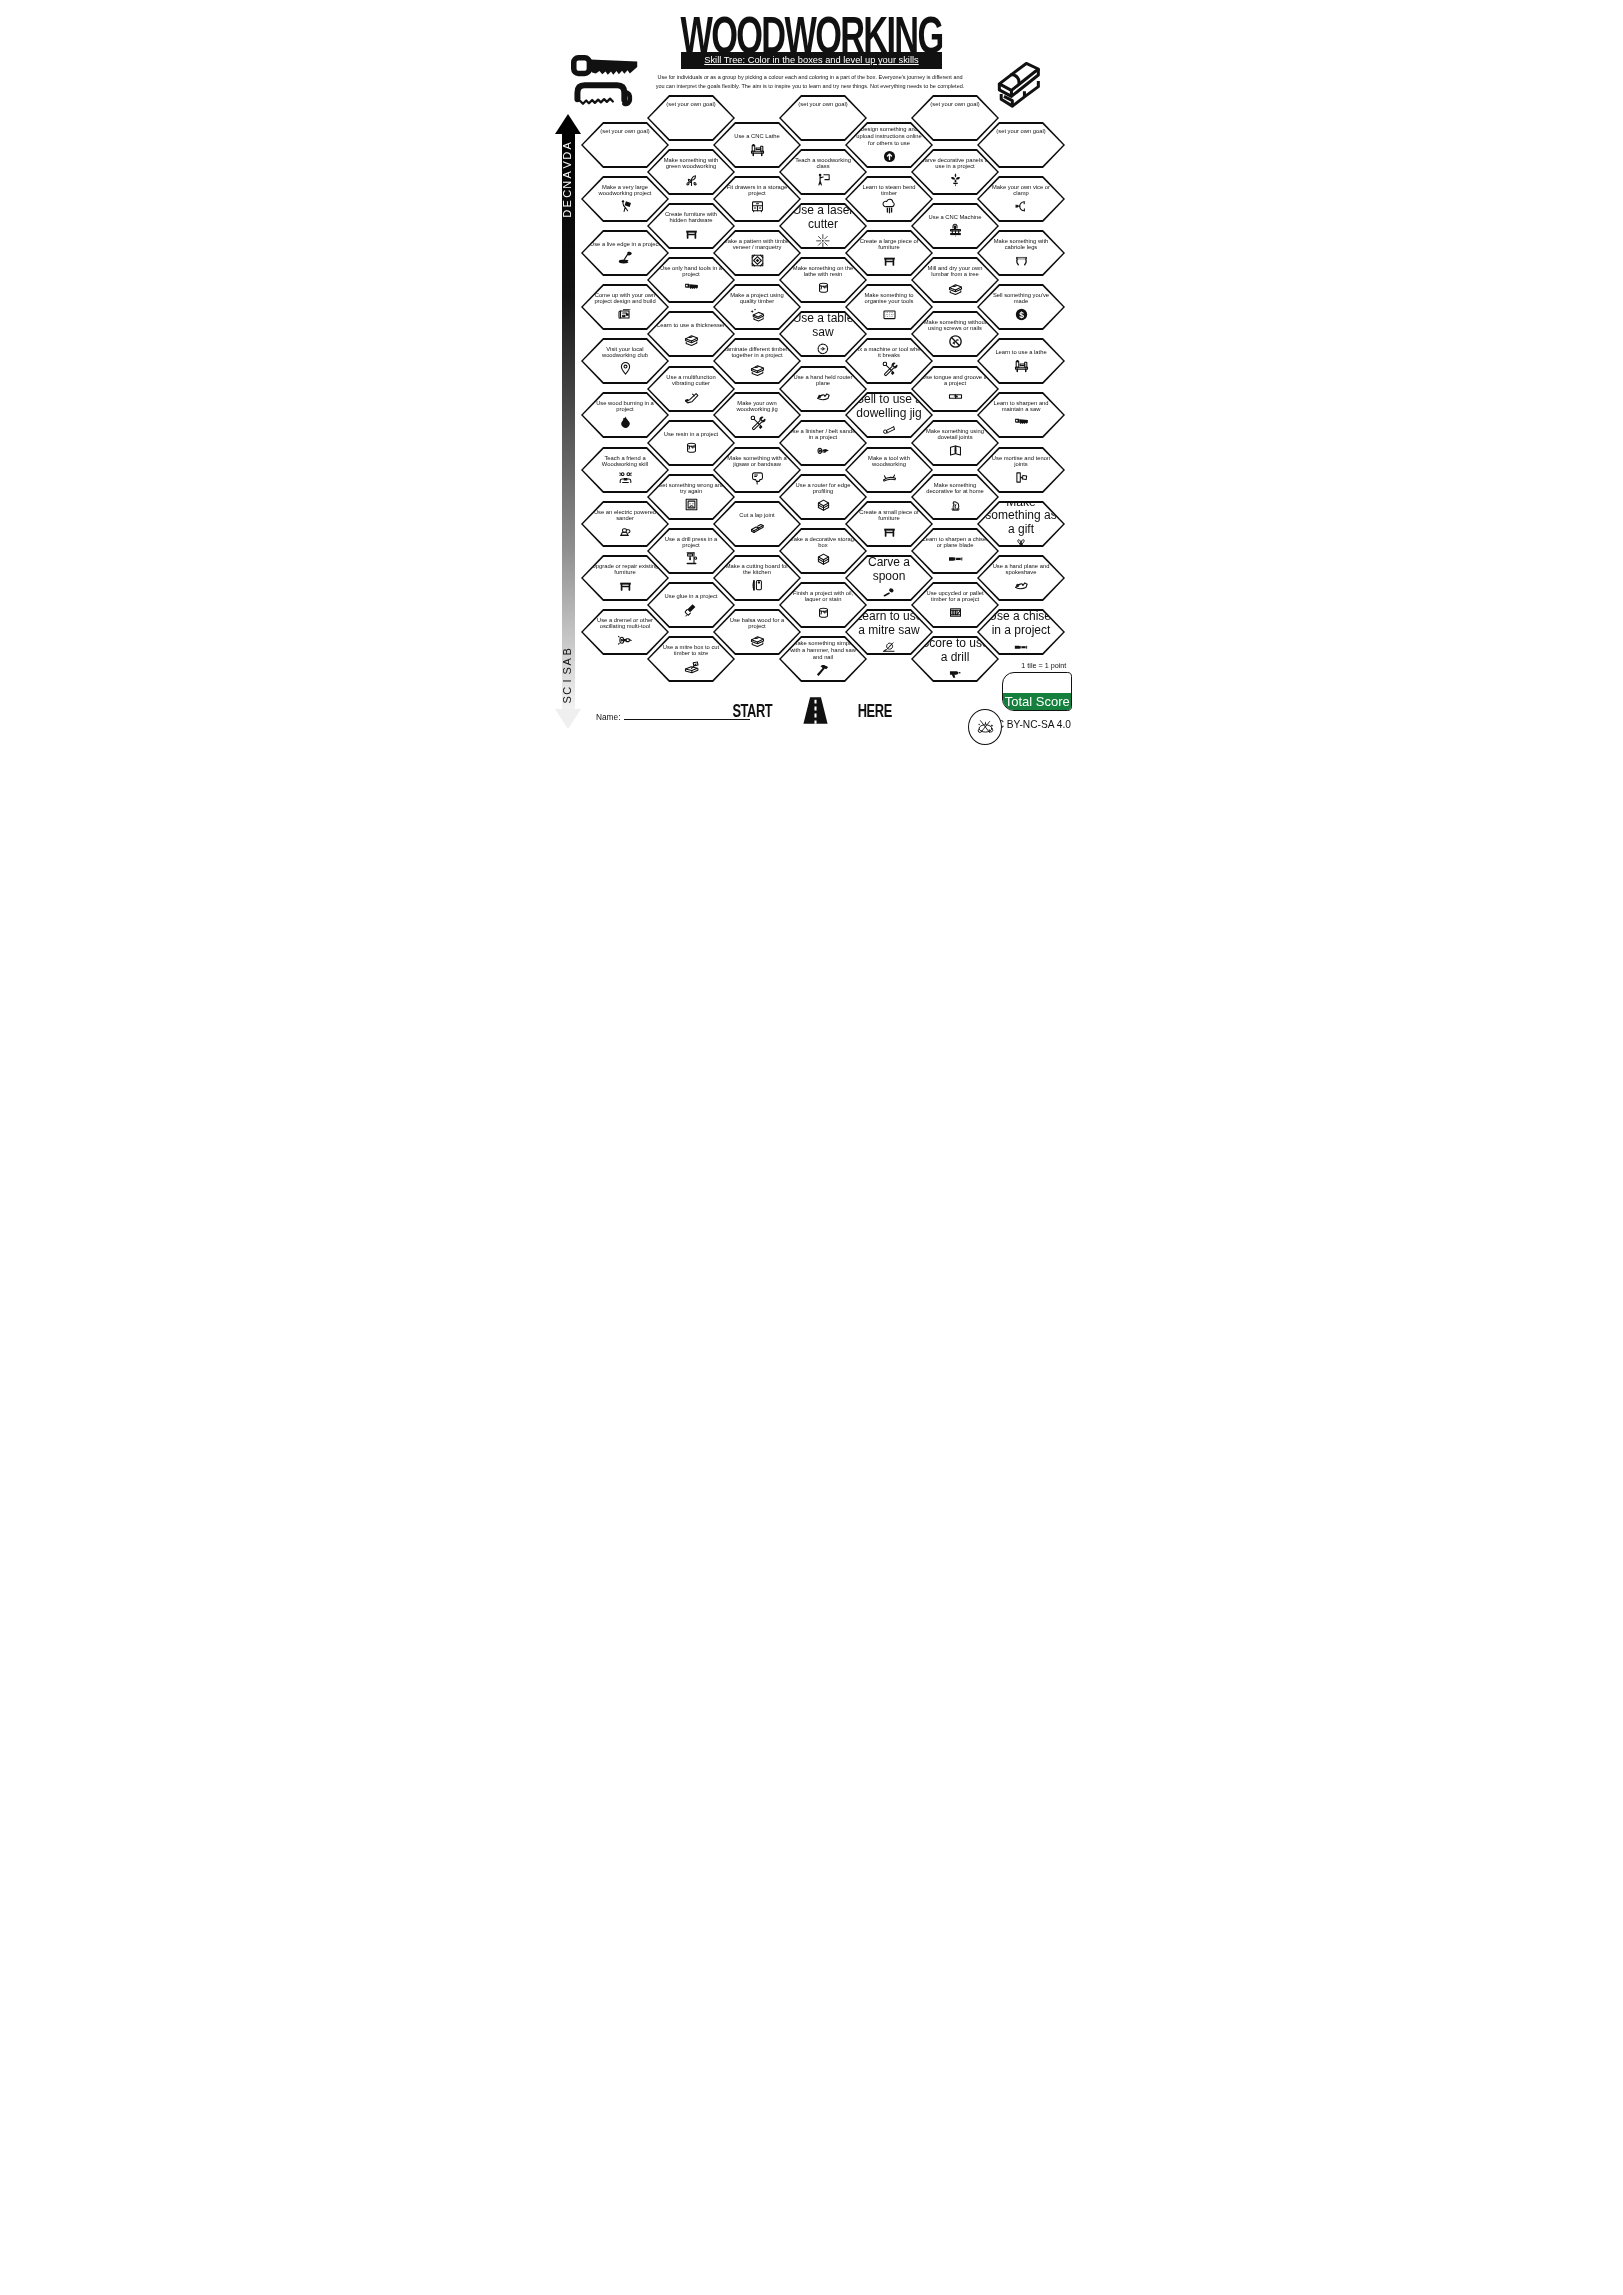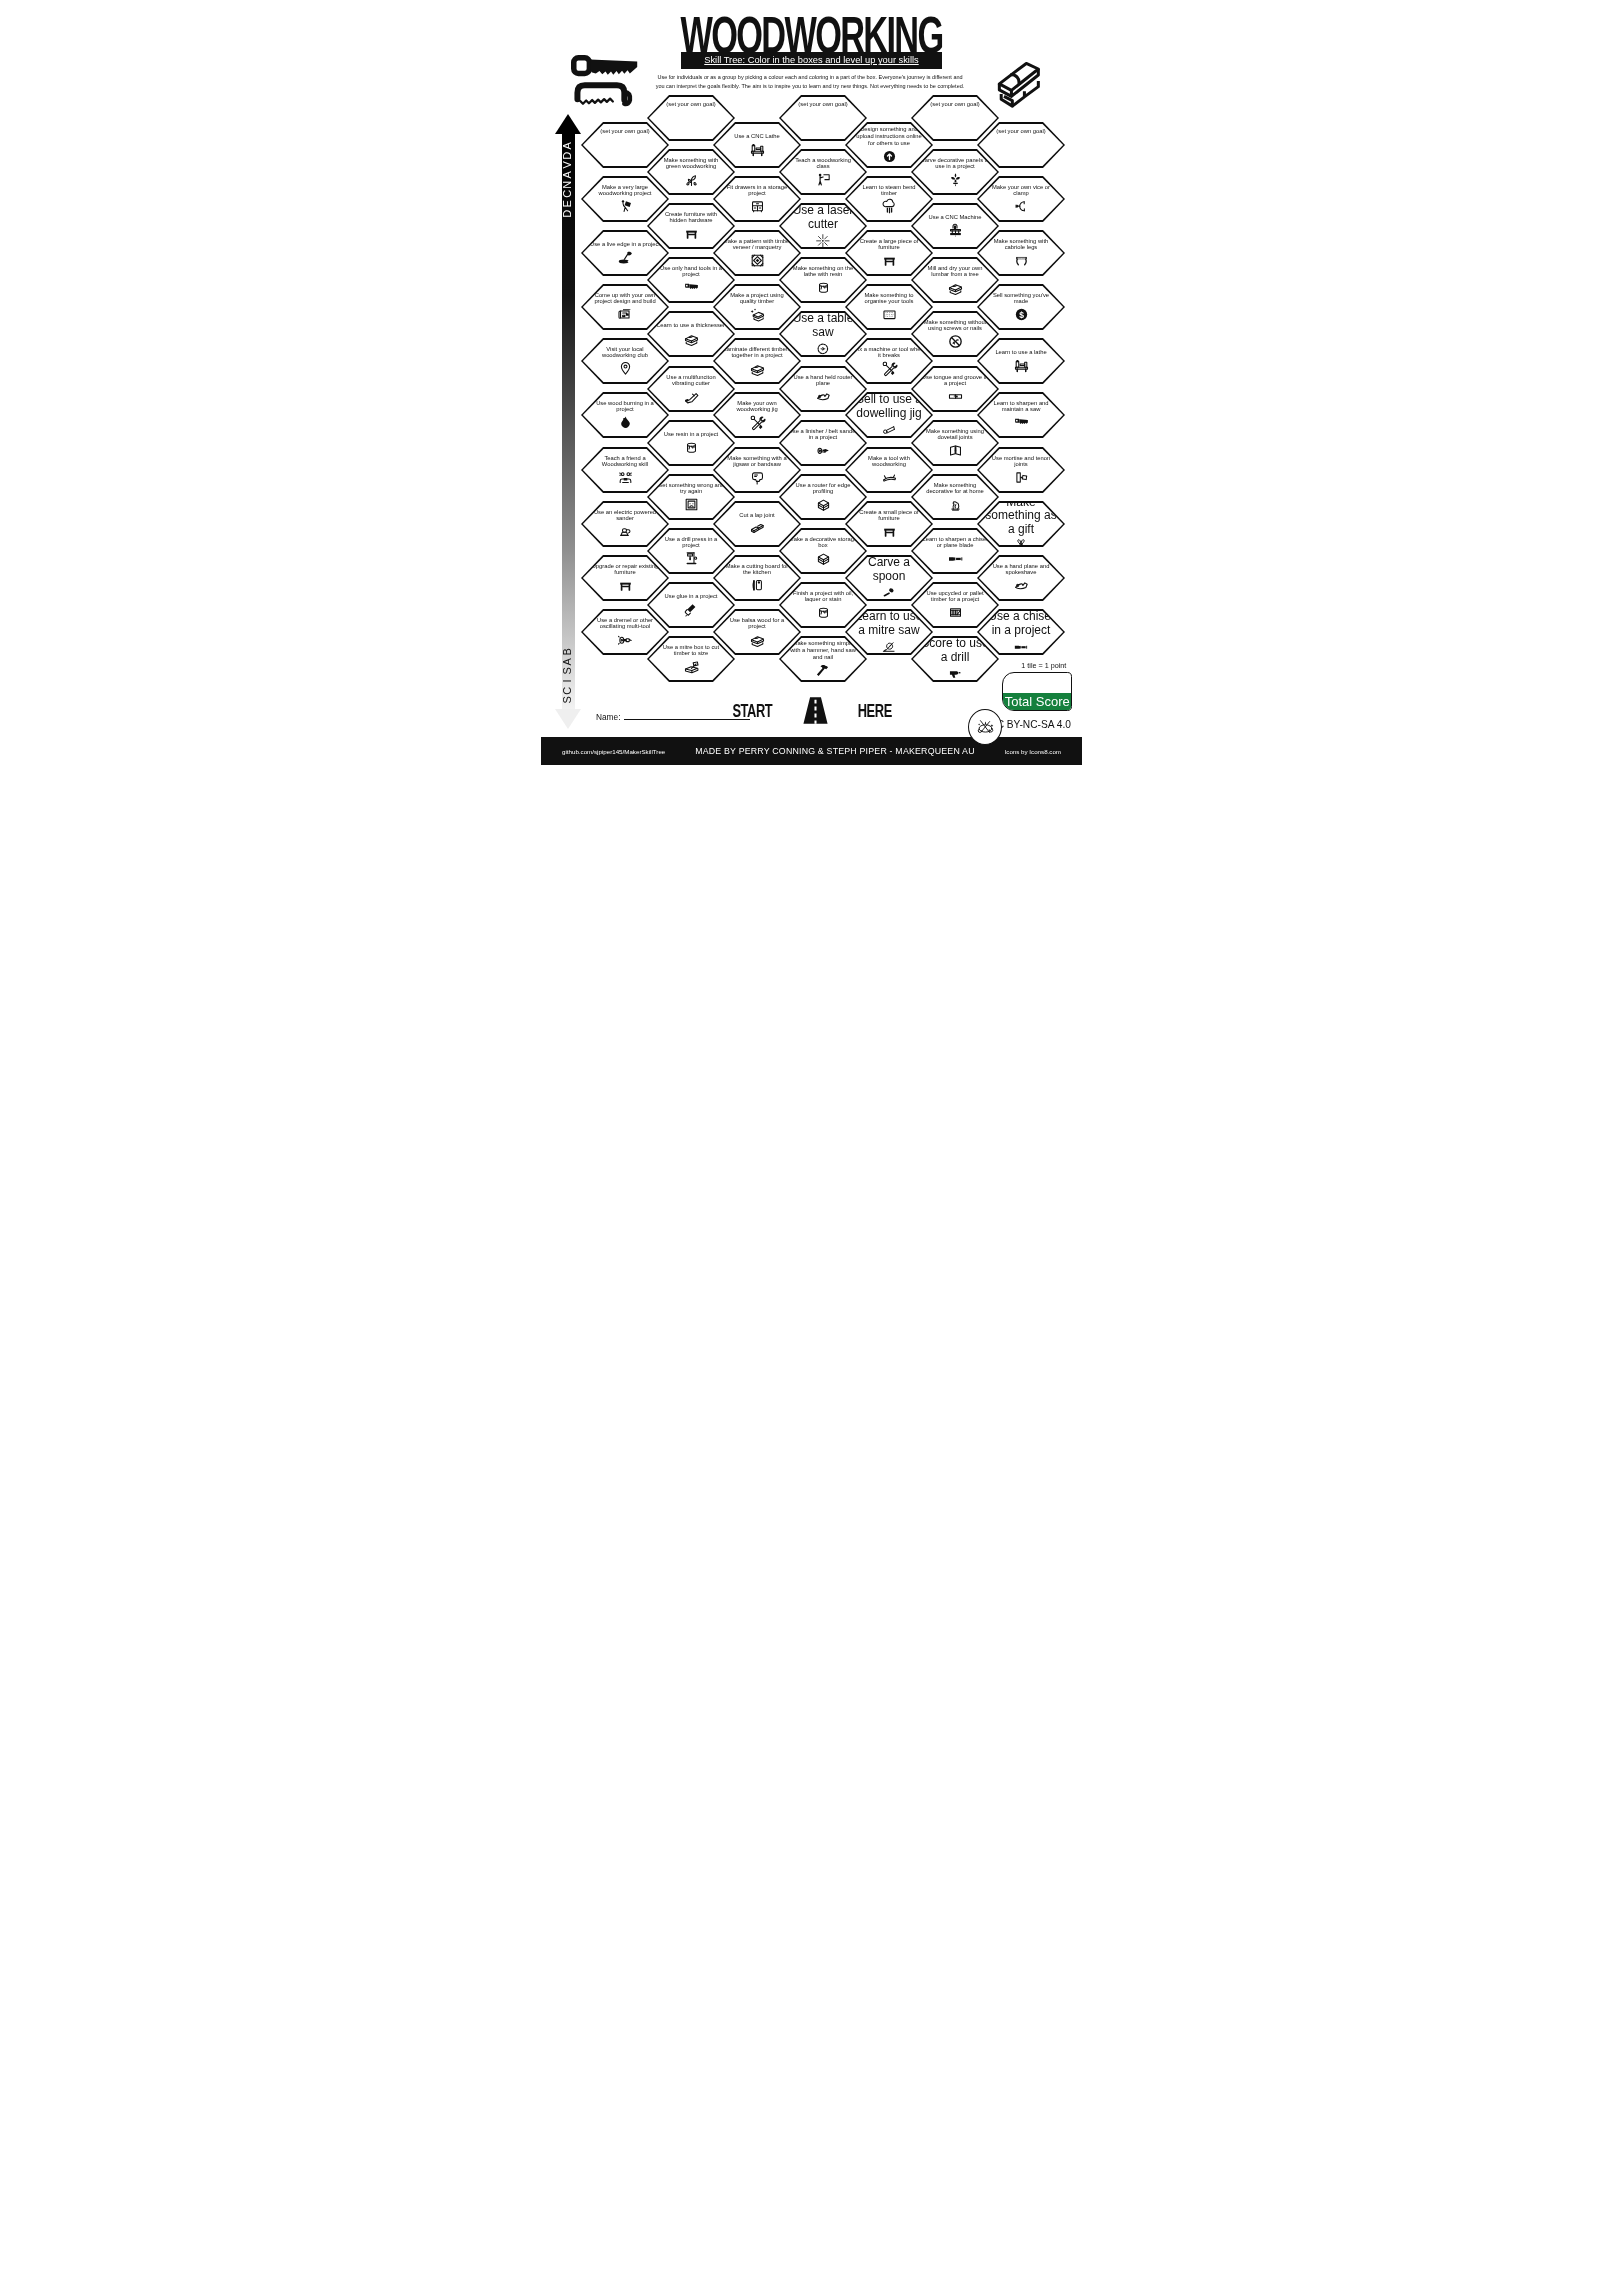--- a/index.html
+++ b/index.html
@@ -1114,20 +1114,15 @@
     <svg viewBox="0 0 46 46" fill="none" stroke="#111" stroke-width="2" stroke-linecap="round" stroke-linejoin="round">
       <ellipse cx="23" cy="25" rx="14" ry="8"></ellipse>
       <path d="M12 8 l20 26 M14 32 L32 10"></path>
       <path d="M23 10 q3 4 0 7 q-3-3 0-7z" fill="#111" stroke="none"></path>
       <path d="M10 26 a4 4 0 1 0 5 4 M31 28 a4 4 0 1 0 5-3"></path>
       <path d="M37 16 l1 2 2 1 -2 1 -1 2 -1-2 -2-1 2-1z M9 14 l.7 1.5 1.5.7 -1.5.7 -.7 1.5 -.7-1.5 -1.5-.7 1.5-.7z" fill="#111" stroke="none"></path>
     </svg>
   </div>
   <div class="license">CC BY-NC-SA 4.0</div>
 
-  <div class="footer">
-    <span class="f-left">github.com/sjpiper145/MakerSkillTree</span>
-    <span class="f-center">MADE BY PERRY CONNING &amp; STEPH PIPER  -  MAKERQUEEN AU</span>
-    <span class="f-right">Icons by Icons8.com</span>
-  </div>
 
 </div>
 
 
 </body></html>

